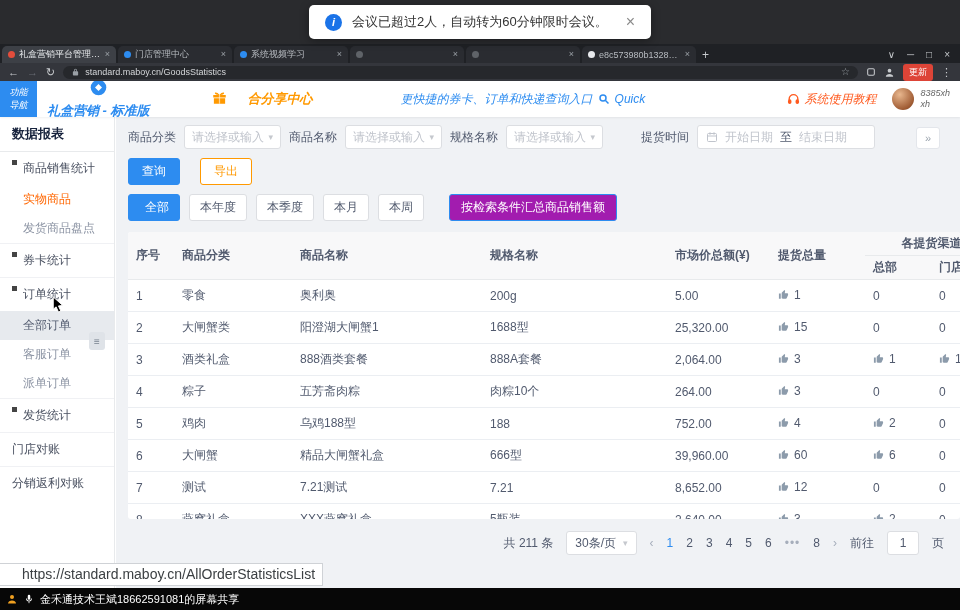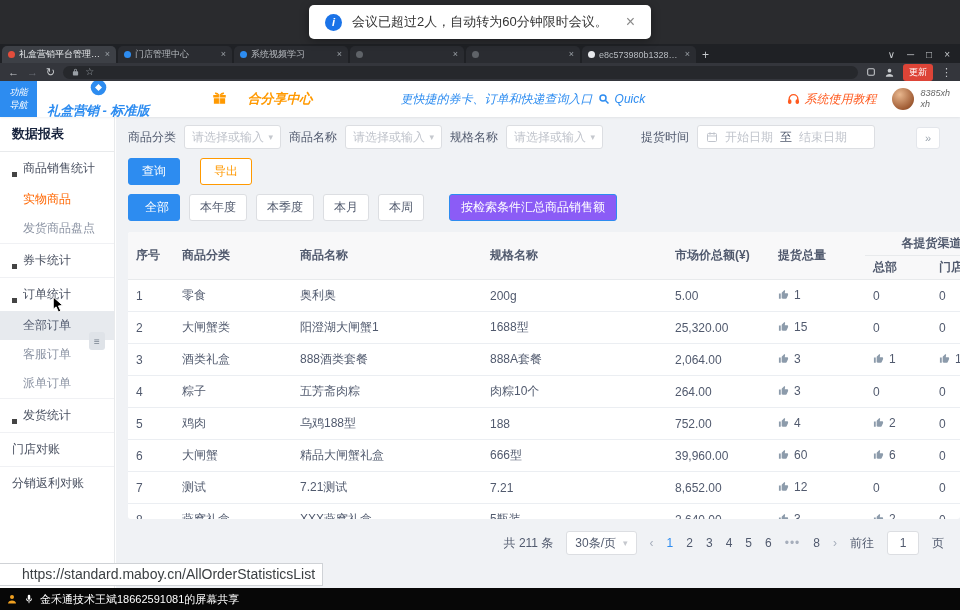--- a/index.html
+++ b/index.html
@@ -36,21 +36,21 @@
   .brand{display:flex;align-items:center;gap:6px;margin-left:10px;color:#2d8cf0;font-weight:bold;font-size:13px;white-space:nowrap;flex-direction:column;}
   .share-center{display:flex;align-items:flex-start;gap:21px;margin-left:62px;color:#ff9900;font-weight:bold;font-size:13px;white-space:nowrap;cursor:pointer;}
   .quick-entry{display:flex;align-items:center;gap:5px;margin-left:88px;color:#2d8cf0;font-size:12px;white-space:nowrap;cursor:pointer;}
   .right-zone{margin-left:auto;display:flex;align-items:center;padding-right:10px;}
   .tutorial{display:flex;align-items:center;gap:4px;color:#ff5a1f;font-size:12px;white-space:nowrap;cursor:pointer;}
   .avatar{width:22px;height:22px;border-radius:50%;margin:0 6px 0 16px;background:radial-gradient(circle at 35% 30%,#e8b78e,#a05c34 70%,#6e3a1e);flex:0 0 auto;cursor:pointer;}
   .userinfo{font-size:9px;color:#666;line-height:1.25;}
   
   .sidebar{position:absolute;top:117px;left:0;width:115px;bottom:22px;background:#fff;border-right:1px solid #e8eaec;box-sizing:border-box;z-index:10;font-size:12px;}
   .side-title{font-size:13px;font-weight:bold;color:#17233d;padding:8px 12px;border-bottom:1px solid #e8eaec;}
-  .side-item{display:flex;align-items:flex-end;gap:6px;cursor:pointer;}
+  .side-item{display:flex;align-items:flex-start;gap:6px;cursor:pointer;}
   .side-item.group{padding:8px 12px;color:#495060;border-top:1px solid #f0f1f4;}
   .side-title + .side-item.group{border-top:none;}
   .side-item.child{padding:6px 12px 6px 23px;color:#8b93a3;}
   .side-item.child.active{color:#ff6600;}
   .side-item.child.hovered{background:#e7eaee;color:#515a6e;}
   .bullet{width:5px;height:5px;background:#444;flex:0 0 auto;}
   .side-toggle{position:absolute;left:89px;top:215px;width:16px;height:18px;background:#dfe3e8;border-radius:3px;color:#78828f;font-size:10px;display:flex;align-items:center;justify-content:center;cursor:pointer;}
   .cursor-svg{position:absolute;left:52px;top:296px;z-index:40;pointer-events:none;}
   
   .main{position:absolute;top:117px;left:116px;right:0;bottom:22px;background:#f0f2f5;padding:8px 0 0 12px;box-sizing:border-box;overflow:hidden;}
@@ -64,21 +64,21 @@
   .f-date{width:178px;height:24px;box-sizing:border-box;background:#fff;border:1px solid #dcdee2;border-radius:3px;display:flex;align-items:center;gap:7px;padding:0 8px;cursor:pointer;}
   .f-date .sep{font-size:12px;color:#515a6e;}
   .collapse-btn{position:absolute;right:20px;top:2px;width:22px;height:20px;background:#fff;border:1px solid #e3e6eb;border-radius:3px;color:#9aa3ad;font-size:11px;display:flex;align-items:center;justify-content:center;cursor:pointer;}
   .actions{margin-top:9px;display:flex;gap:20px;}
   button{font-family:inherit;cursor:pointer;}
   .btn-query{background:#2d8cf0;color:#fff;border:1px solid #2d8cf0;font-size:12px;padding:4px 13px;border-radius:3px;}
   .btn-export{background:#fff;color:#ff9900;border:1px solid #ff9900;font-size:12px;padding:4px 13px;border-radius:3px;}
   .ranges{margin-top:9px;display:flex;gap:9px;align-items:center;}
   .rtab{background:#fff;border:1px solid #dcdee2;color:#515a6e;font-size:12px;padding:4px 10px;border-radius:3px;}
   .rtab.active{background:#2d8cf0;border-color:#2d8cf0;color:#fff;padding-left:16px;}
-  .btn-summary{background:#8b5cf6;color:#fff;border:1px solid #2d8cf0;font-size:12px;padding:4px 11px;border-radius:3px;margin-left:16px;}
+  .btn-summary{background:#a21caf;color:#fff;border:1px solid #2d8cf0;font-size:12px;padding:4px 11px;border-radius:3px;margin-left:16px;}
   
   .card{margin-top:11px;width:832px;height:287px;background:#fff;border-radius:3px;overflow:hidden;}
   table{width:870px;table-layout:fixed;border-collapse:collapse;}
   th{background:#f8f8f9;color:#515a6e;font-size:12px;font-weight:bold;text-align:left;padding:0 0 0 8px;height:23px;border-bottom:1px solid #e8eaec;}
   th.gh{text-align:center;padding:0;}
   td{height:31px;padding:0 0 0 8px;border-bottom:1px solid #ebeef2;font-size:12px;color:#515a6e;white-space:nowrap;overflow:hidden;}
   .pick{display:inline-block;margin-right:5px;vertical-align:-1px;}
   
   .pager{display:flex;align-items:center;justify-content:flex-end;gap:13px;margin-top:12px;padding-right:16px;font-size:12px;color:#515a6e;}
   .pg-size{display:flex;align-items:center;gap:7px;background:#fff;border:1px solid #dcdee2;border-radius:3px;height:24px;box-sizing:border-box;padding:0 8px;cursor:pointer;}
@@ -151,20 +151,21 @@
 
 <div class="urlbar">
   <span class="nav-ic">←</span>
   <span class="nav-ic dis">→</span>
   <span class="nav-ic">↻</span>
   <div class="addr">
     <svg width="9" height="10" viewBox="0 0 24 24" fill="#9aa0a6">
         <rect x="5" y="10" width="14" height="11" rx="2"></rect>
         <path d="M8 11V7a4 4 0 0 1 8 0v4h-2V7a2 2 0 0 0-4 0v4z"></path>
       </svg>
+    <span class="url-text">standard.maboy.cn/GoodsStatistics</span>
     <span class="addr-star">☆</span>
   </div>
   <svg width="10" height="10" viewBox="0 0 24 24" fill="none" stroke="#c7cacd" stroke-width="2.5">
       <rect x="4" y="4" width="16" height="16" rx="3"></rect>
     </svg>
   <svg width="11" height="11" viewBox="0 0 24 24" fill="#c7cacd">
       <circle cx="12" cy="8" r="4"></circle>
       <path d="M4 21c0-4 4-6 8-6s8 2 8 6z"></path>
     </svg>
   <span class="update-pill">更新</span>

